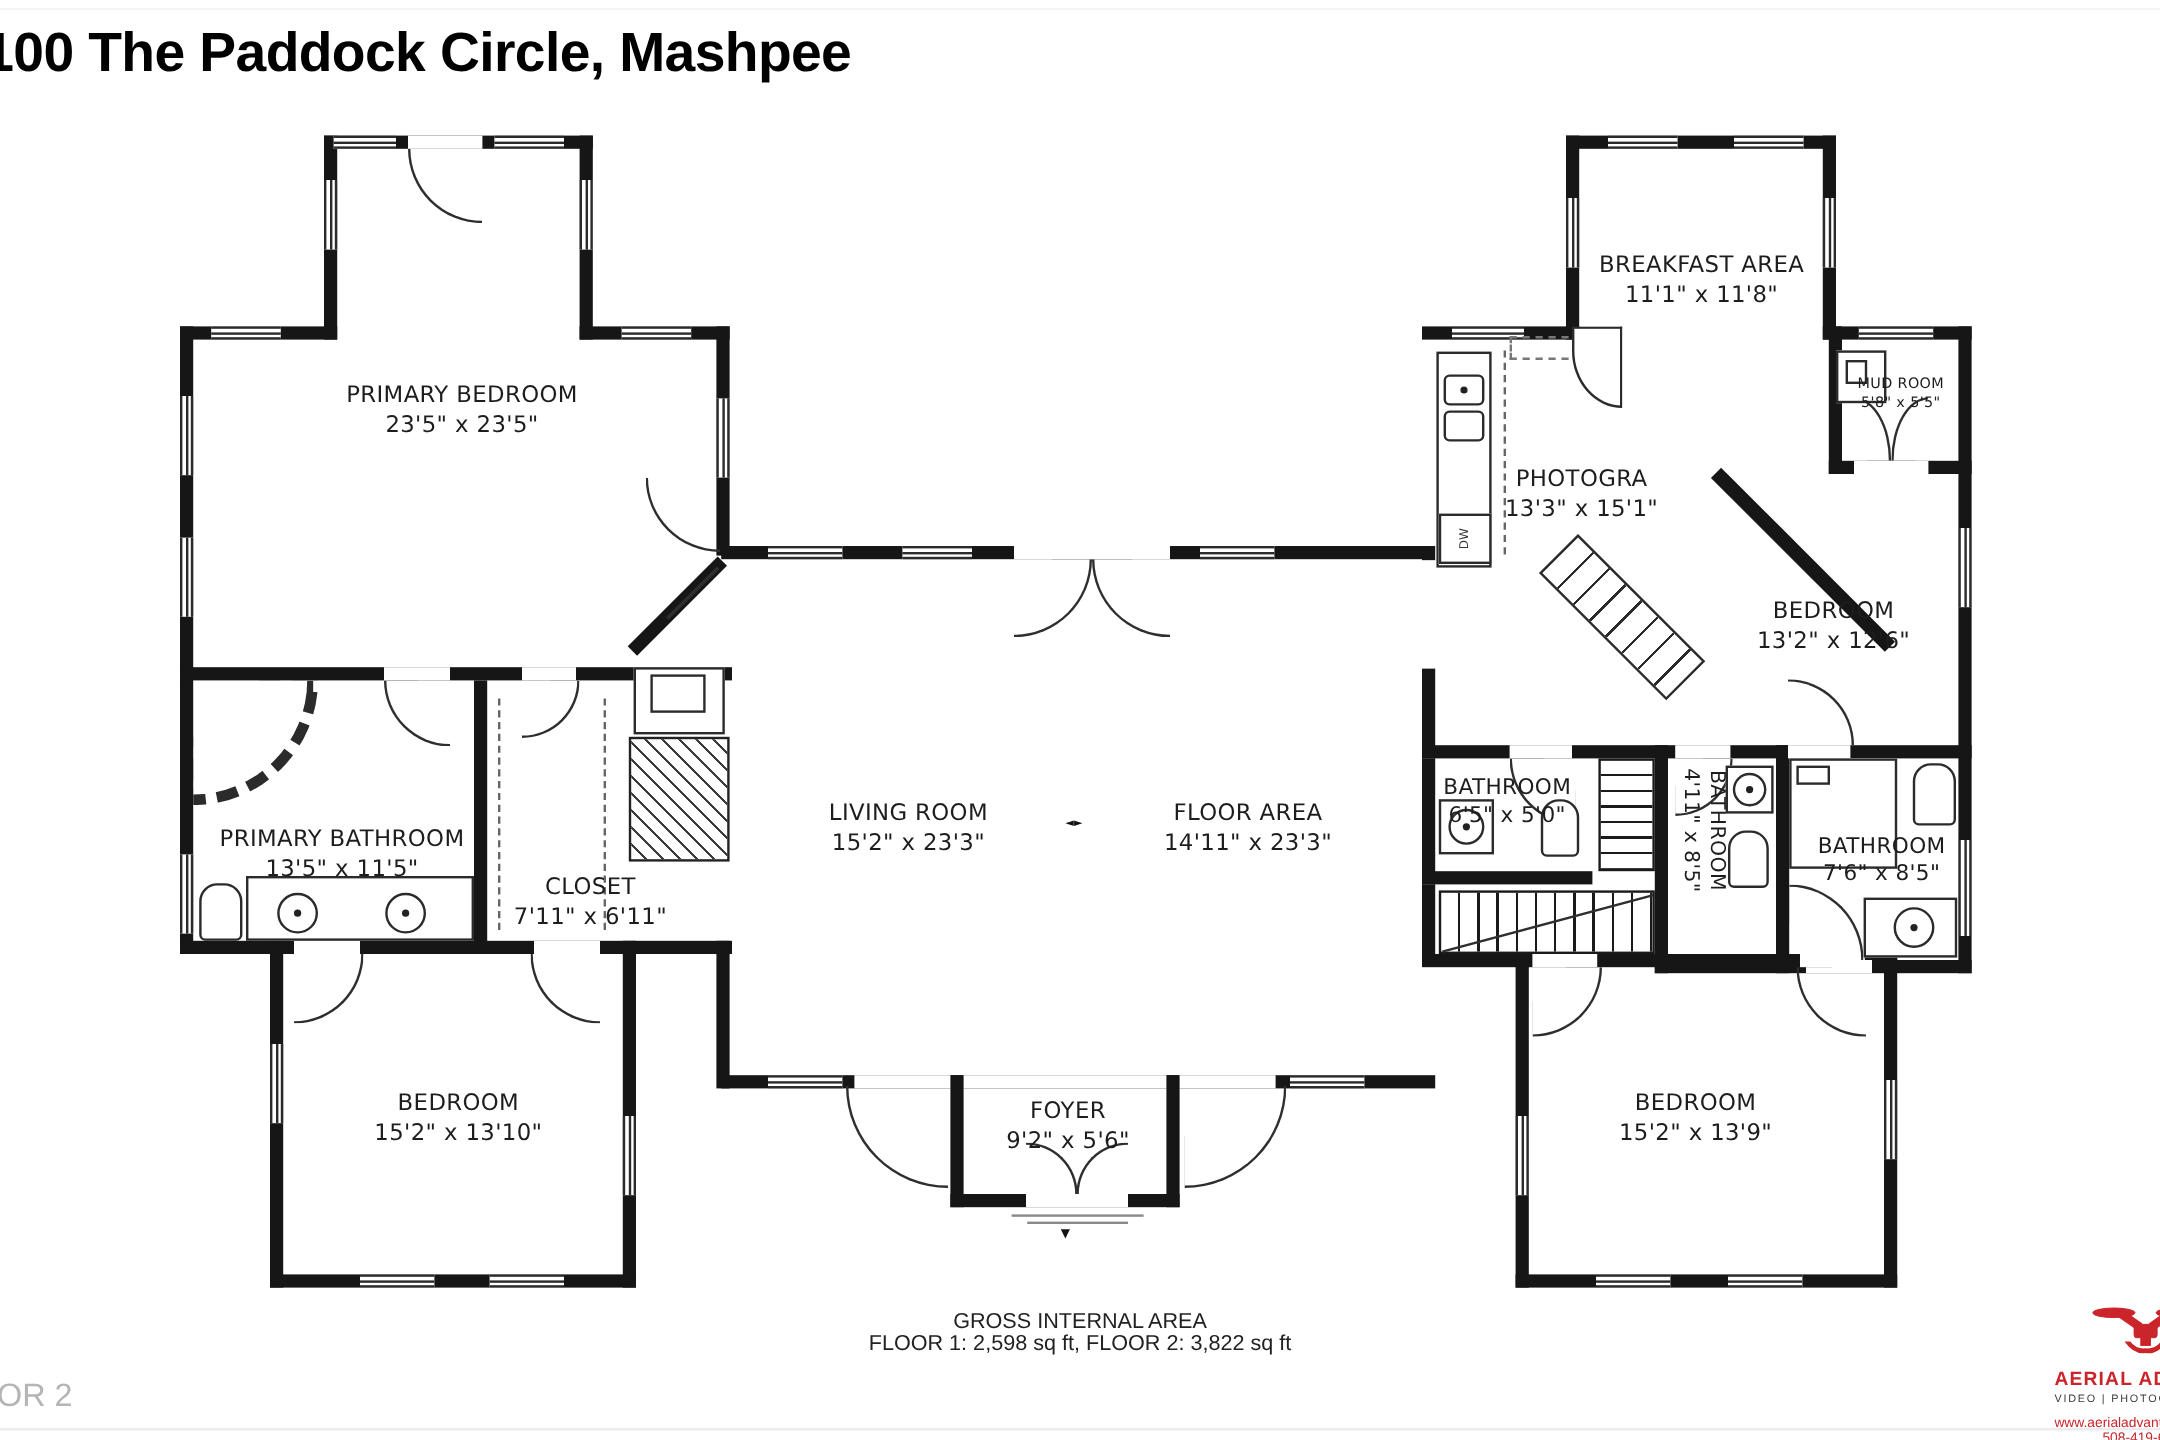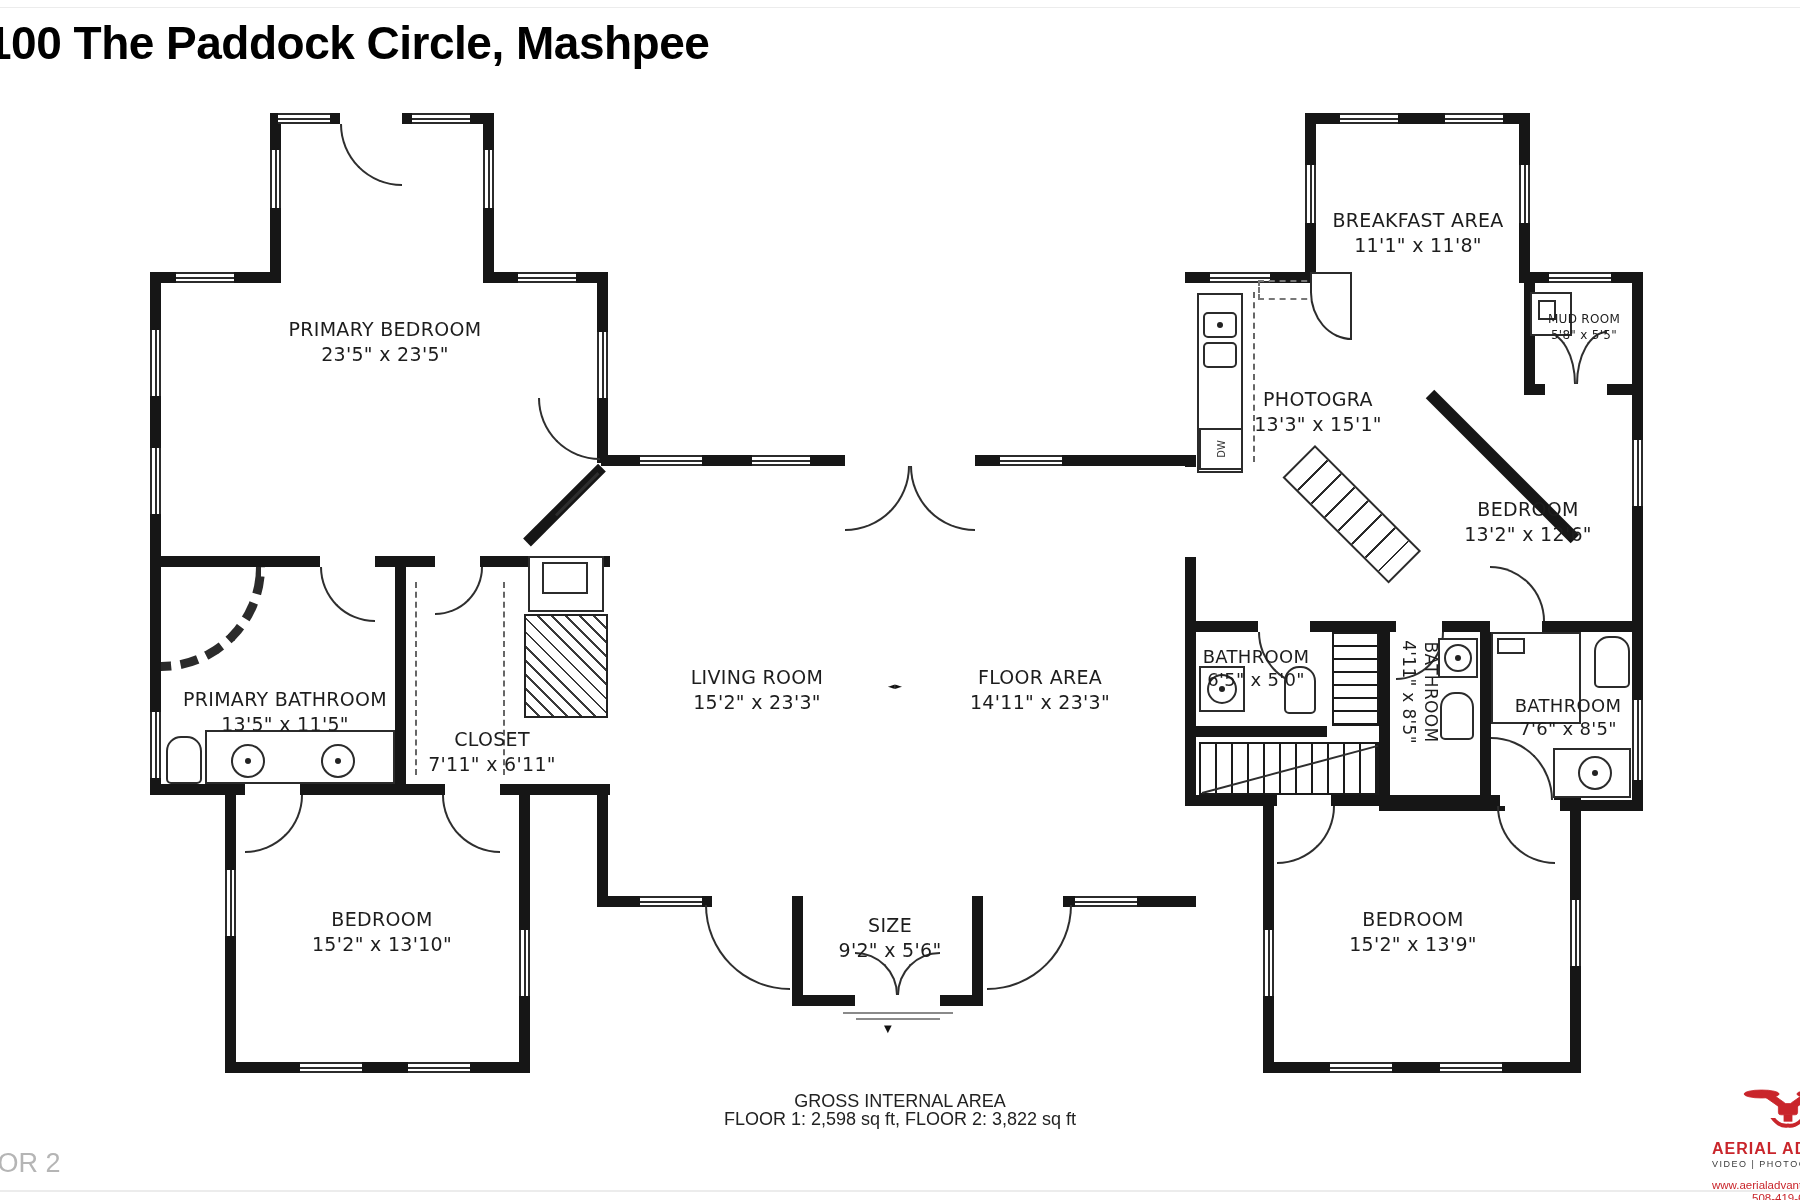--- a/index.html
+++ b/index.html
@@ -254,21 +254,21 @@
     </div>
     <div class="lbl" style="left:757px;top:690px;">
       <div>LIVING ROOM</div>
       <div>15'2" x 23'3"</div>
     </div>
     <div class="lbl" style="left:1040px;top:690px;">
       <div>FLOOR AREA</div>
       <div>14'11" x 23'3"</div>
     </div>
     <div class="lbl" style="left:890px;top:938px;">
-      <div>SIZE</div>
+      <div>FOYER</div>
       <div>9'2" x 5'6"</div>
     </div>
     <div class="lbl" style="left:1418px;top:233px;">
       <div>BREAKFAST AREA</div>
       <div>11'1" x 11'8"</div>
     </div>
     <div class="lbl" style="left:1584px;top:328px;font-size:12px;">
       <div>MUD ROOM</div>
       <div>5'8" x 5'5"</div>
     </div>

